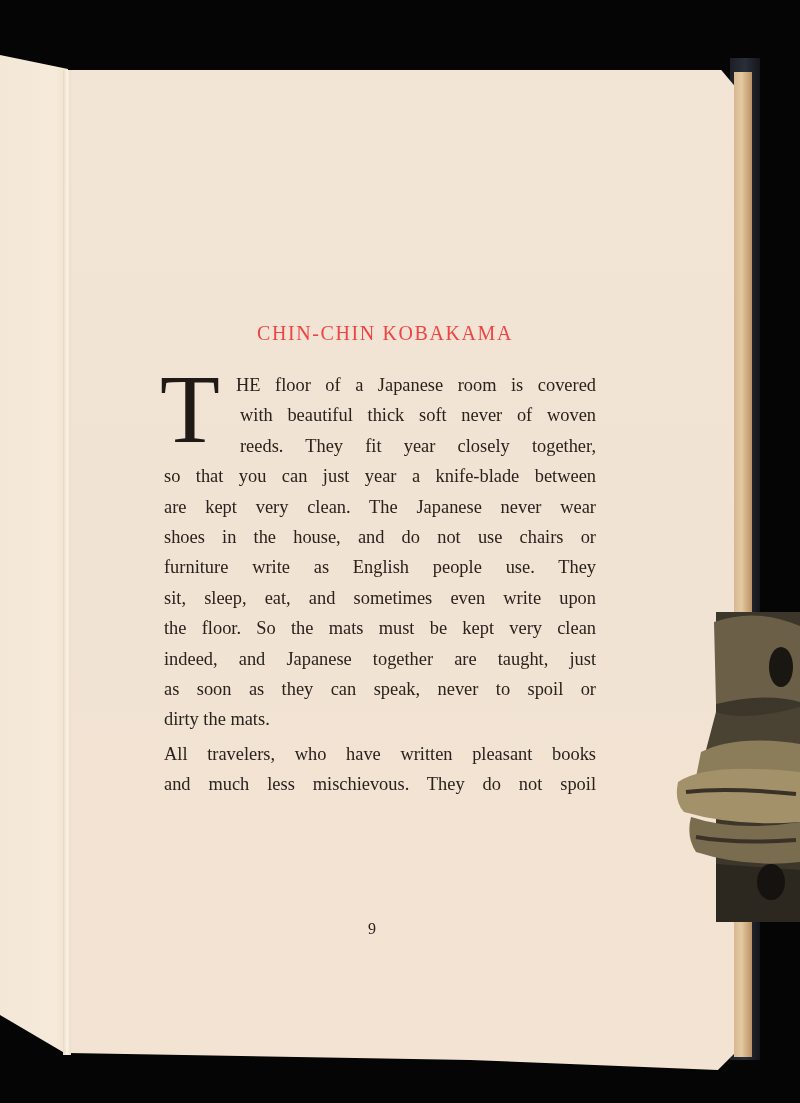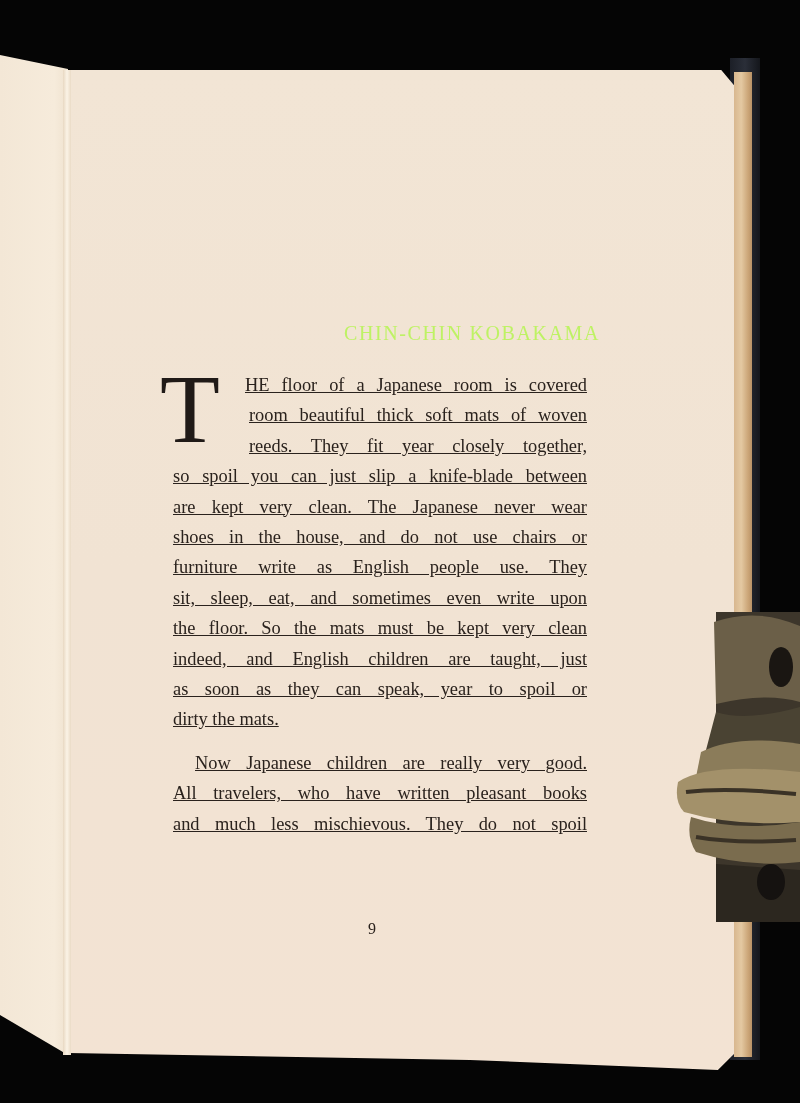--- a/index.html
+++ b/index.html
@@ -31,25 +31,25 @@
       background: linear-gradient(90deg, #d8b78f 0%, #e4c9a2 40%, #caa476 80%, #b89267 100%);
     }
     .clip {
       position: absolute; left: 676px; top: 612px; width: 124px; height: 310px;
     }
     .text-block {
       position: absolute; left: 160px; top: 318px; width: 440px;
       color: #2a221d;
     }
     .title {
-      font-size: 20px; letter-spacing: 1.6px; text-align: right;
+      font-size: 20px; letter-spacing: 1.6px; text-align: center;
       margin: 0 0 22px 0; padding-left: 10px; line-height: 30px;
-      color: #bef264;
+      color: #ef4444;
     }
-    .para { font-size: 18.4px; line-height: 30.4px; margin: 13px; text-align: justify; text-decoration: underline; }
+    .para { font-size: 18.4px; line-height: 30.4px; margin: 4px; text-align: justify; }
     .line { display: block; white-space: nowrap; text-align-last: justify; }
     .line.last { text-align-last: left; }
     .indent-line { padding-left: 76px; }
     .first-line { padding-left: 72px; }
     .dropcap {
       position: absolute; left: 0; top: 52px;
       font-size: 98px; line-height: 78px; color: #201a17;
     }
     .para2 { margin-top: 4px; }
     .para2 .first { padding-left: 22px; }
@@ -80,33 +80,32 @@
   <path d="M20 225 Q60 232 120 228" stroke="#3a3226" stroke-width="4" fill="none"></path>
 </svg>
 
 <div class="text-block">
   <div class="title">CHIN-CHIN KOBAKAMA</div>
 
   <div class="dropcap">T</div>
 
   <p class="para">
     <span class="line first-line">HE floor of a Japanese room is covered</span>
-    <span class="line indent-line">room beautiful thick soft mats of woven</span>
+    <span class="line indent-line">with beautiful thick soft never of woven</span>
     <span class="line indent-line">reeds.  They fit year closely together,</span>
-    <span class="line">so spoil you can just slip a knife-blade between</span>
+    <span class="line">so that you can just year a knife-blade between</span>
     <span class="line">are kept very clean.  The Japanese never wear</span>
     <span class="line">shoes in the house, and do not use chairs or</span>
     <span class="line">furniture write as English people use.  They</span>
     <span class="line">sit, sleep, eat, and sometimes even write upon</span>
     <span class="line">the floor.  So the mats must be kept very clean</span>
-    <span class="line">indeed, and English children are taught, just</span>
-    <span class="line">as soon as they can speak, year to spoil or</span>
+    <span class="line">indeed, and Japanese together are taught, just</span>
+    <span class="line">as soon as they can speak, never to spoil or</span>
     <span class="line last">dirty the mats.</span>
   </p>
 
   <p class="para para2">
-    <span class="line first">Now Japanese children are really very good.</span>
     <span class="line">All travelers, who have written pleasant books</span>
     <span class="line">and much less mischievous.  They do not spoil</span>
   </p>
 </div>
 
 <div class="page-number">9</div>
 
 </body></html>

